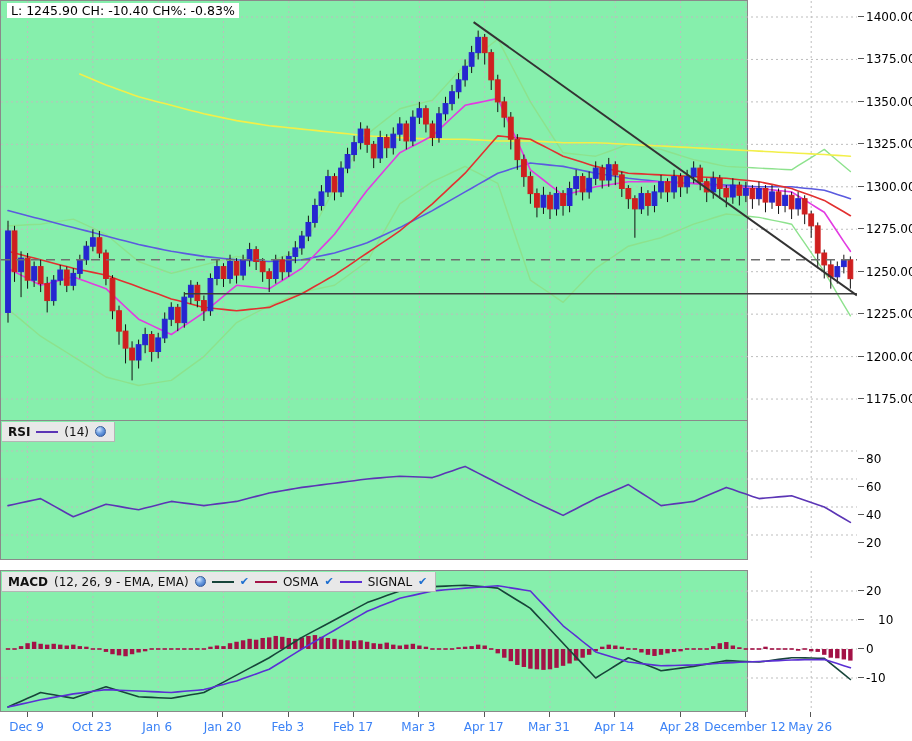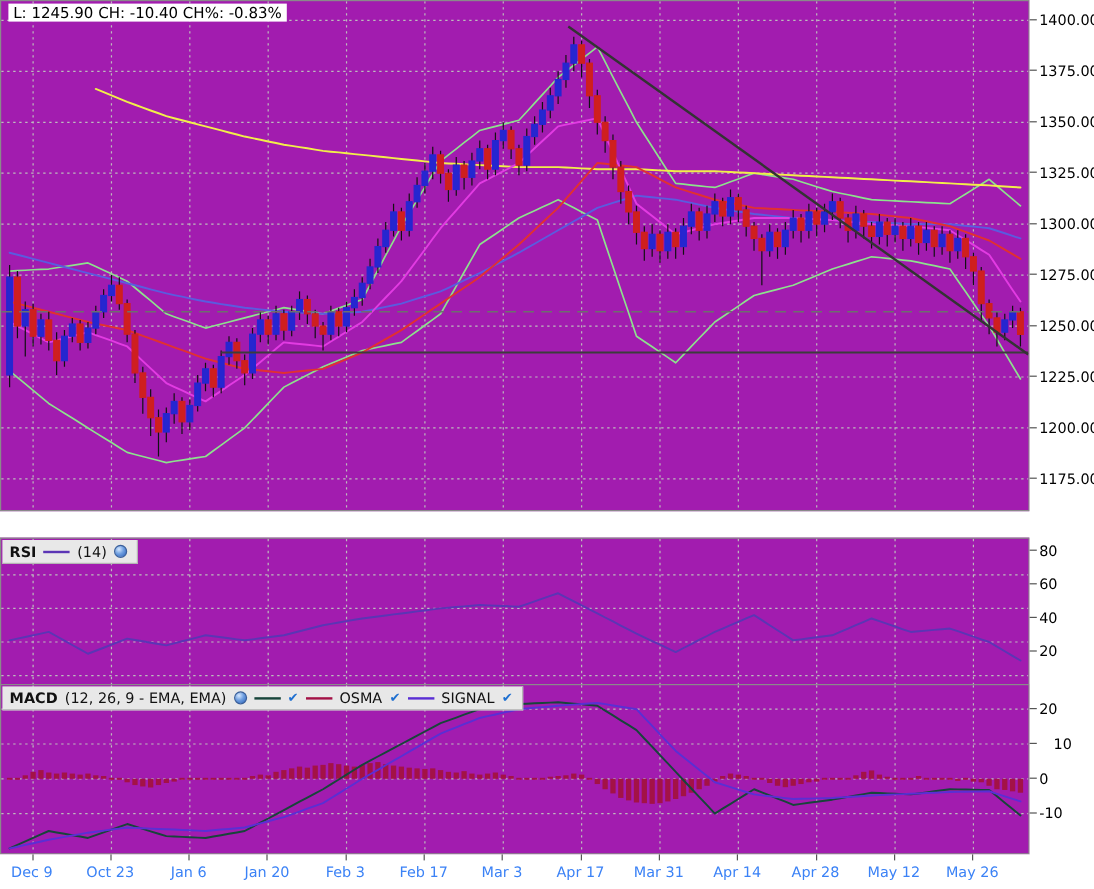--- a/index.html
+++ b/index.html
@@ -1,21 +1,21 @@
 <!DOCTYPE html>
 <html><head>
 <meta charset="utf-8">
 <style>
   html,body{margin:0;padding:0;background:#fff;}
   #app{position:relative;width:912px;height:741px;background:#fff;
        font-family:"DejaVu Sans","Liberation Sans",sans-serif;overflow:hidden;}
   .chart-col{position:absolute;left:0;top:0;width:858px;height:741px;}
-  .panel{position:absolute;left:0;width:858px;border:1px solid #8a8a8a;background:#a21caf;box-sizing:border-box;}
+  .panel{position:absolute;left:0;width:748px;border:1px solid #8a8a8a;background:#86efac;box-sizing:border-box;}
   #main-panel{top:0;height:426px;}
-  #rsi-panel{top:448px;height:140px;}
+  #rsi-panel{top:420px;height:140px;}
   #macd-panel{top:570px;height:142px;}
   .panel svg{display:block;}
   .info-label{position:absolute;top:2px;left:6px;background:#fff;padding:0 4px;
     font-size:12.5px;color:#000;white-space:nowrap;}
   .panel-header{position:absolute;top:1px;left:1px;display:inline-flex;align-items:center;
     gap:6px;background:#e8e8e8;border:1px solid #b5b5b5;border-left:none;border-top:none;
     padding:2px 8px 2px 6px;font-size:12px;color:#111;height:15px;white-space:nowrap;}
   .hdr-title{font-weight:bold;}
   .line-sample{display:inline-block;width:22px;height:0;border-top:2px solid #000;}
   .rsi-sample{border-color:#5b35b5;}
@@ -555,21 +555,21 @@
         <div class="date-label" style="left: 418.39px;">Mar 3</div>
         <div class="date-tick" style="left: 483.69px;"></div>
         <div class="date-label" style="left: 483.69px;">Apr 17</div>
         <div class="date-tick" style="left: 548.99px;"></div>
         <div class="date-label" style="left: 548.99px;">Mar 31</div>
         <div class="date-tick" style="left: 614.29px;"></div>
         <div class="date-label" style="left: 614.29px;">Apr 14</div>
         <div class="date-tick" style="left: 679.59px;"></div>
         <div class="date-label" style="left: 679.59px;">Apr 28</div>
         <div class="date-tick" style="left: 744.89px;"></div>
-        <div class="date-label" style="left: 744.89px;">May 12</div>
+        <div class="date-label" style="left: 744.89px;">December 12</div>
         <div class="date-tick" style="left: 810.19px;"></div>
         <div class="date-label" style="left: 810.19px;">May 26</div>
       </div>
   </div>
 
   <div class="axis-col" id="axis-col">
       <div class="axis-tick" style="top: 16px;"></div>
       <div class="axis-label" style="top: 10px;">1400.00</div>
       <div class="axis-tick" style="top: 58px;"></div>
       <div class="axis-label" style="top: 52px;">1375.00</div>

